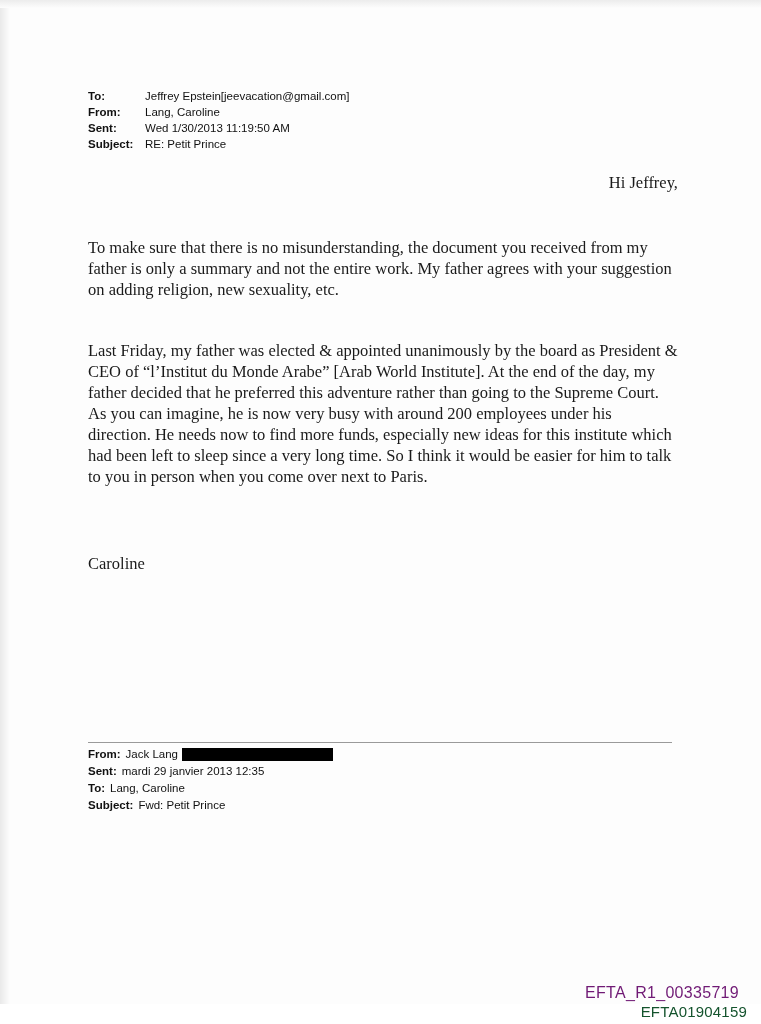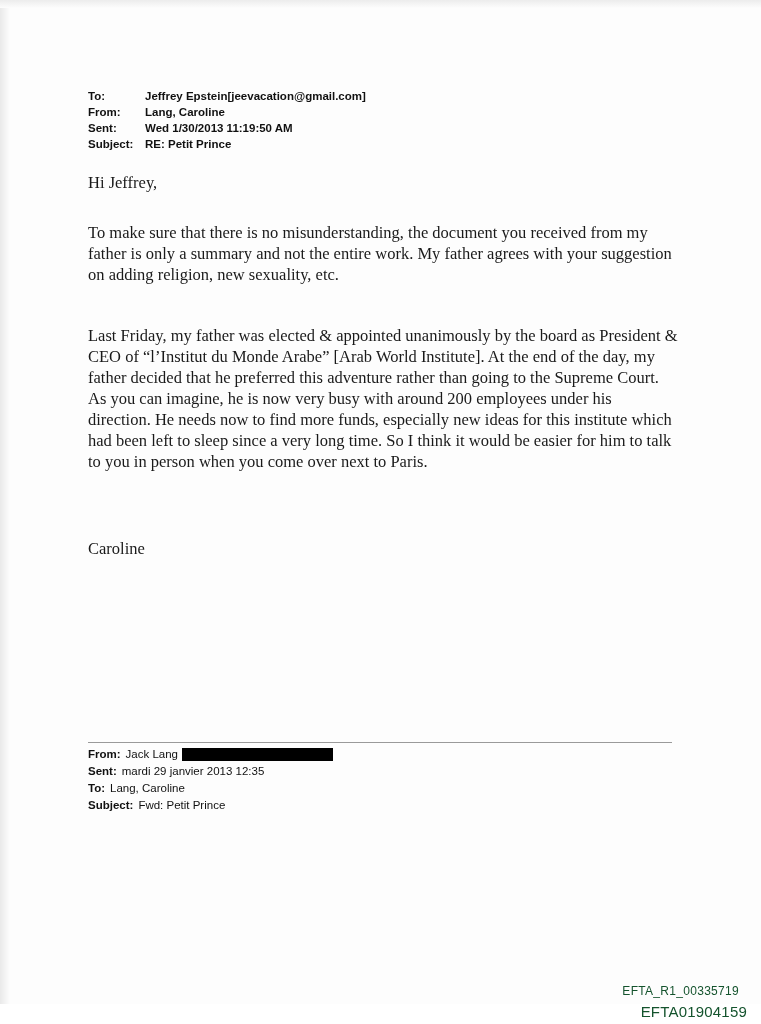--- a/index.html
+++ b/index.html
@@ -37,39 +37,39 @@
     line-height: 16px;
     color: #111;
   }
   .hdr-label {
     width: 57px;
     font-weight: bold;
     flex: 0 0 57px;
   }
   .hdr-value {
     flex: 1 1 auto;
-    font-weight: bold;
+    font-weight: normal;
     white-space: nowrap;
   }
 
   
   .body-text {
     position: absolute;
     left: 88px;
     top: 172px;
     width: 590px;
     font-family: "Liberation Serif", serif;
     font-size: 16.5px;
     line-height: 21px;
     color: #1a1a1a;
   }
   .para {
     margin: 0 0 20px 0;
   }
-  .para.greeting { margin-bottom: 29px; }
+  .para.greeting { margin-bottom: 44px; text-align: right; }
   .para.p1 { margin-bottom: 40px; }
   .para.p2 { margin-bottom: 66px; }
   .para.q1 { margin-bottom: 15px; }
   .para.q2 { margin-bottom: 15px; }
   .para.sig { margin-bottom: 0; }
 
   
   .divider {
     position: absolute;
     left: 88px;
@@ -110,23 +110,23 @@
     margin-left: 4px;
     vertical-align: middle;
   }
 
   
   .bates-top {
     position: absolute;
     right: 22px;
     top: 984px;
     font-family: "Liberation Sans", sans-serif;
-    font-size: 12px;
+    font-size: 16px;
     letter-spacing: 0.3px;
-    color: #14532d;
+    color: #701a75;
   }
   .bates-bottom {
     position: absolute;
     right: 14px;
     top: 1003px;
     font-family: "Liberation Sans", sans-serif;
     font-size: 15px;
     letter-spacing: 0.2px;
     color: #14532d;
   }

